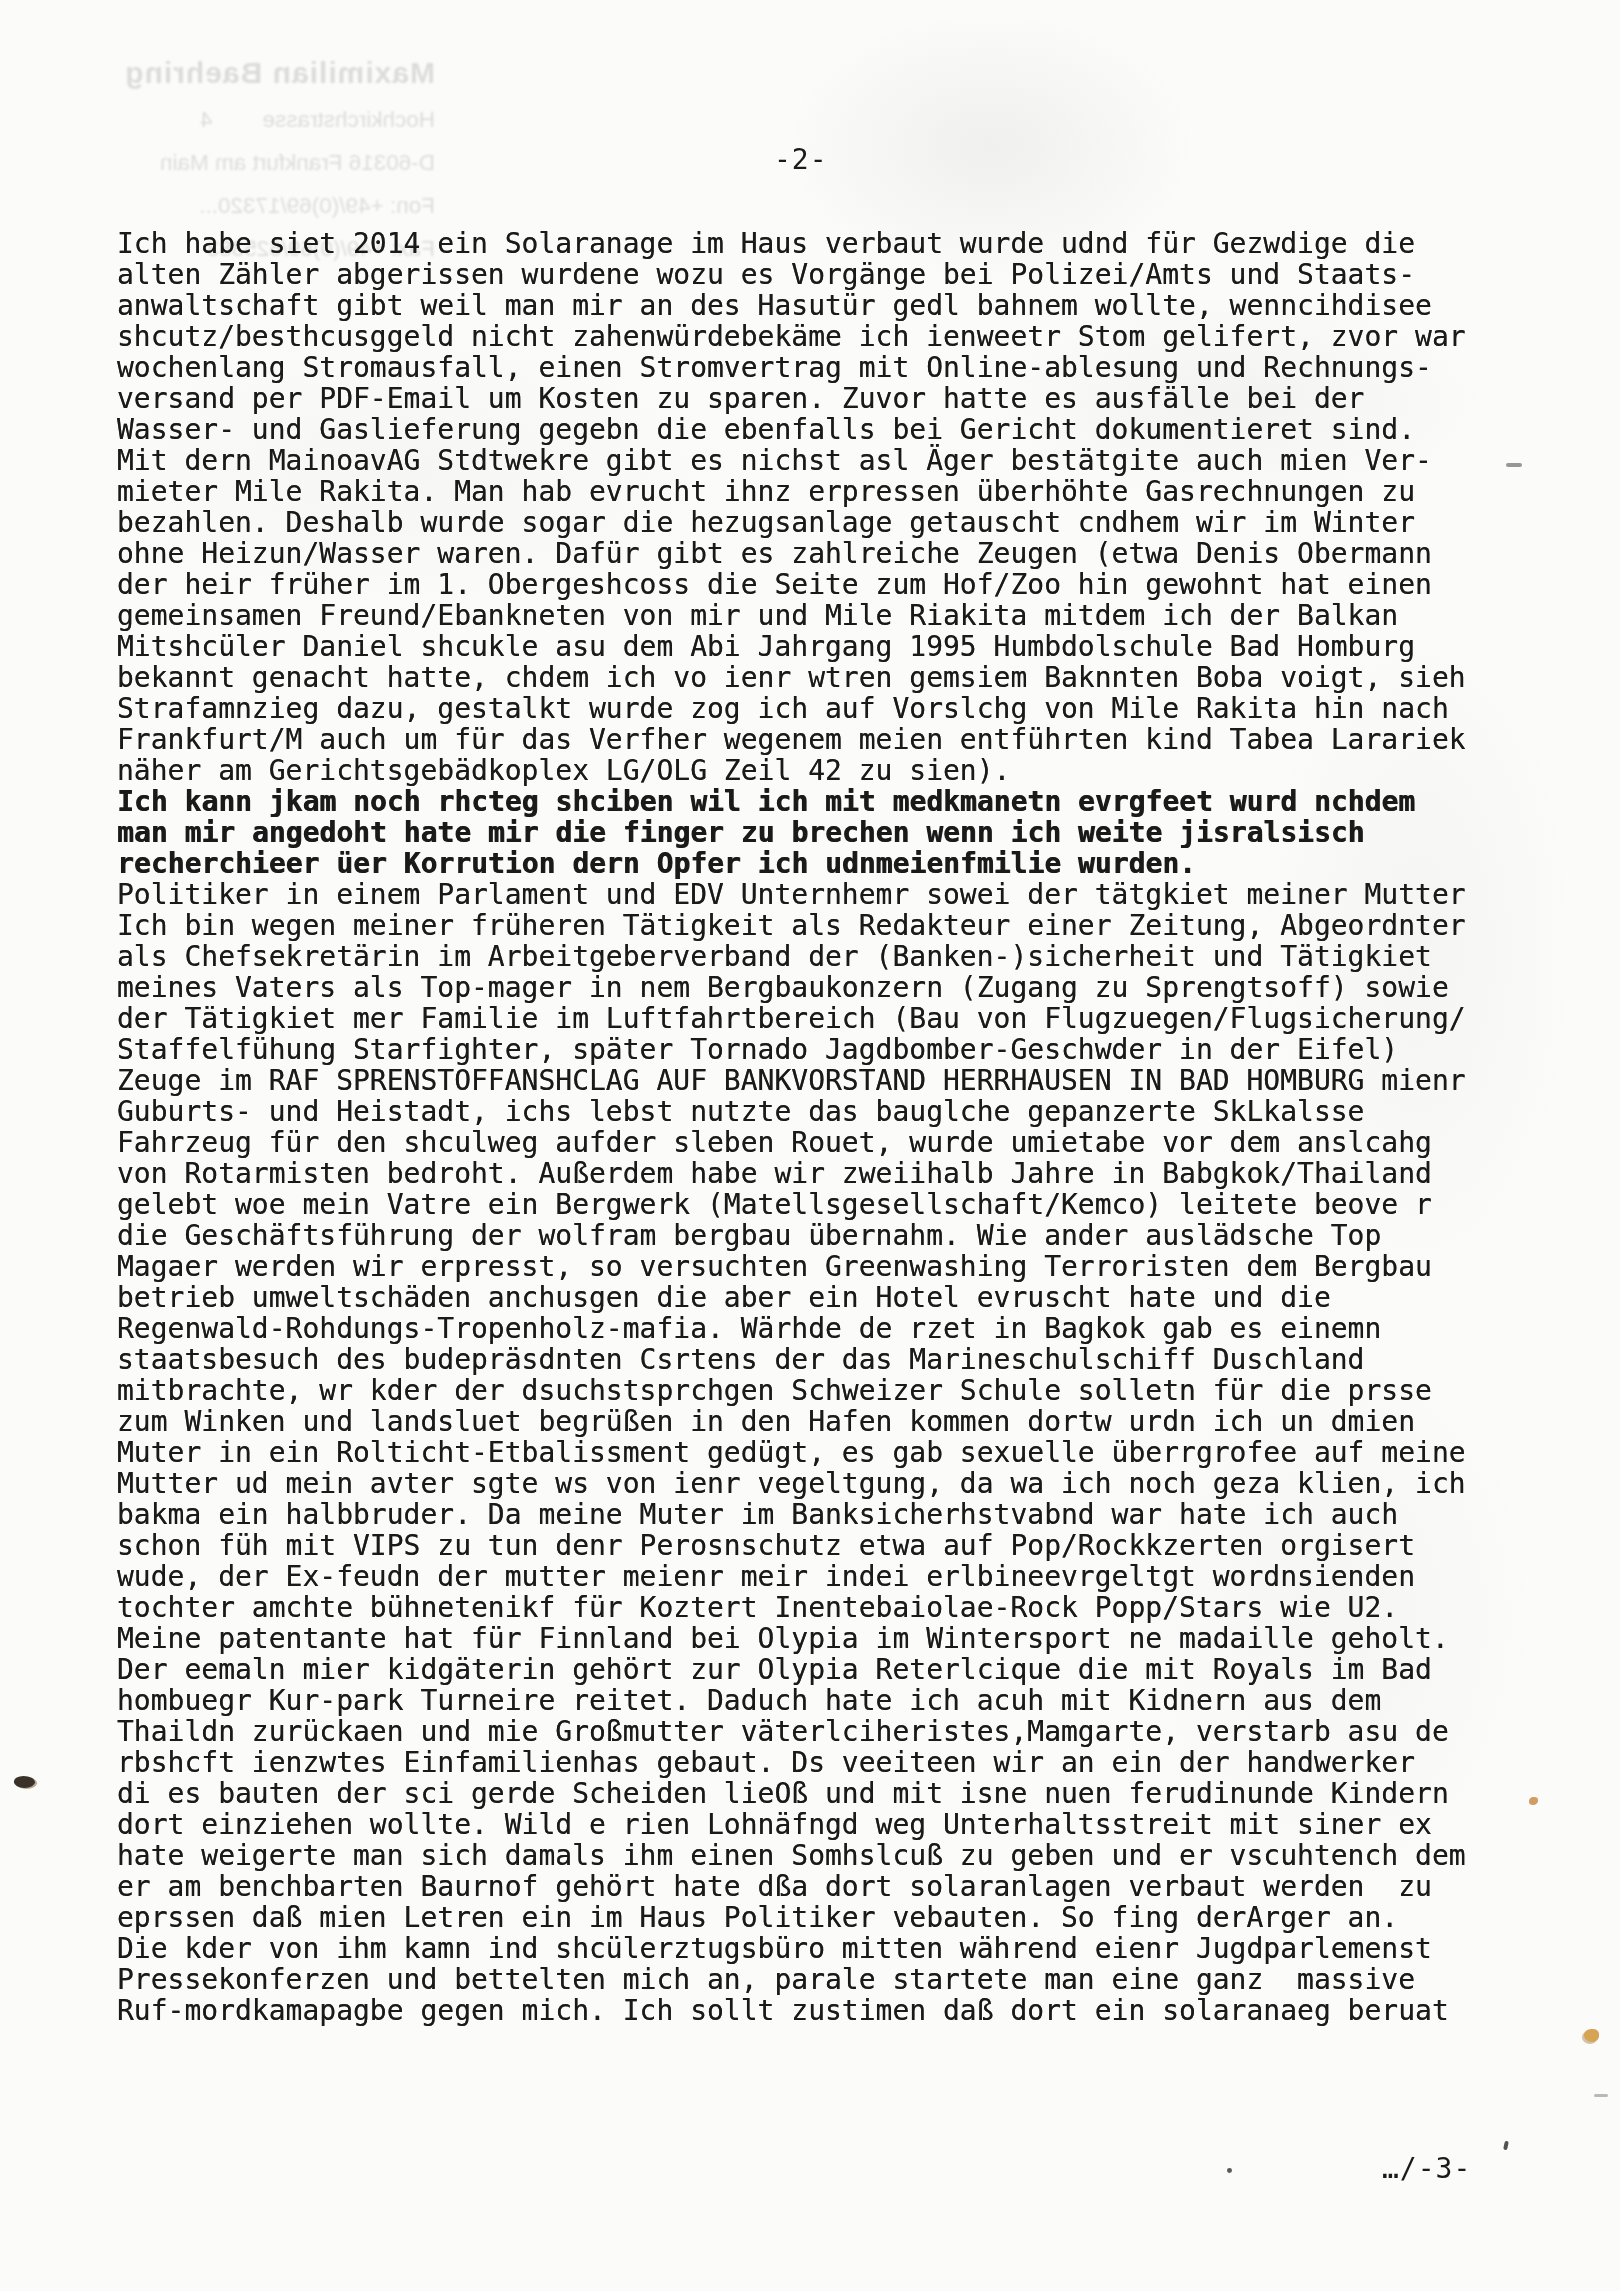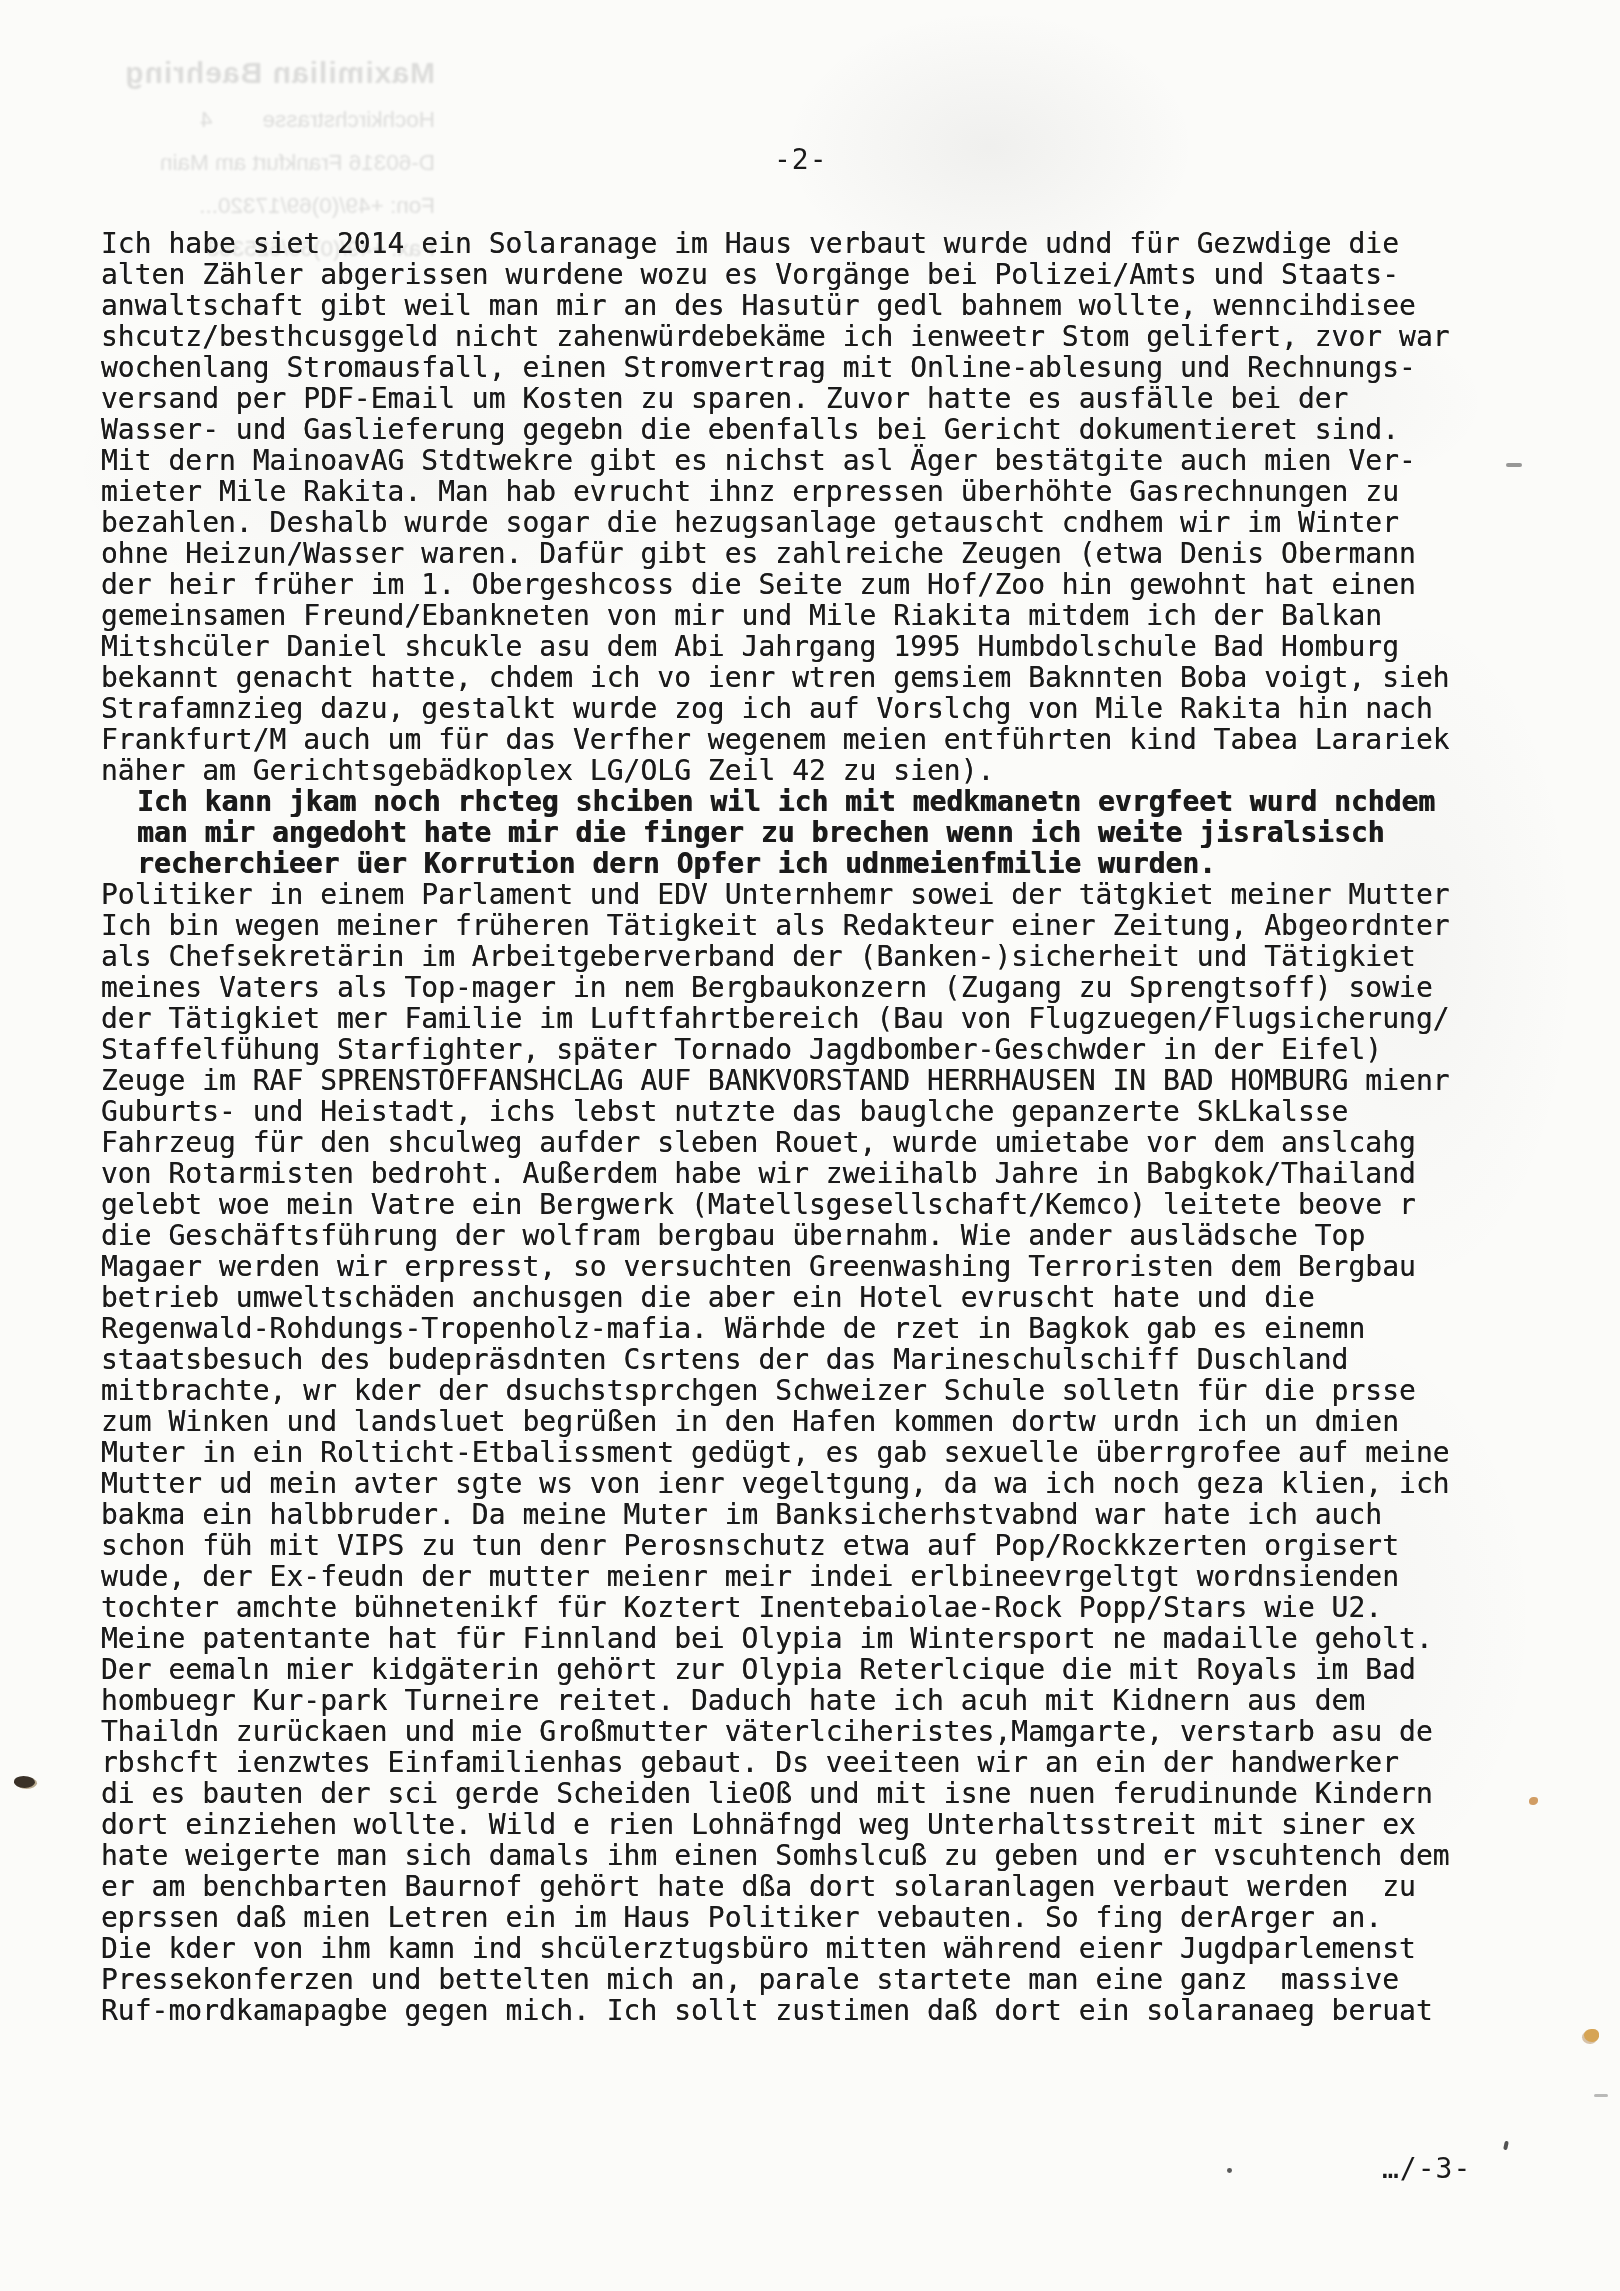--- a/index.html
+++ b/index.html
@@ -61,35 +61,34 @@
   .pagenum {
     position: absolute;
     left: 774px;
     top: 143px;
     font-size: 28px;
     letter-spacing: 1px;
   }
 
   .bodytext {
     position: absolute;
-    left: 101px;
+    left: 117px;
     top: 228px;
     width: 1431px;
   }
   .line {
     white-space: pre;
     font-size: 28px;
     line-height: 31px;
     height: 31px;
     text-shadow: 0 0 0.6px rgba(25,25,25,0.75);
   }
   .line.bold {
     font-weight: 700;
     text-shadow: 0.6px 0 0 rgba(15,15,15,0.9);
-    margin-left: 36px;
   }
 
   .footer {
     position: absolute;
     left: 1382px;
     top: 2152px;
     font-size: 28px;
     letter-spacing: 1px;
   }
   .footer-tick {

